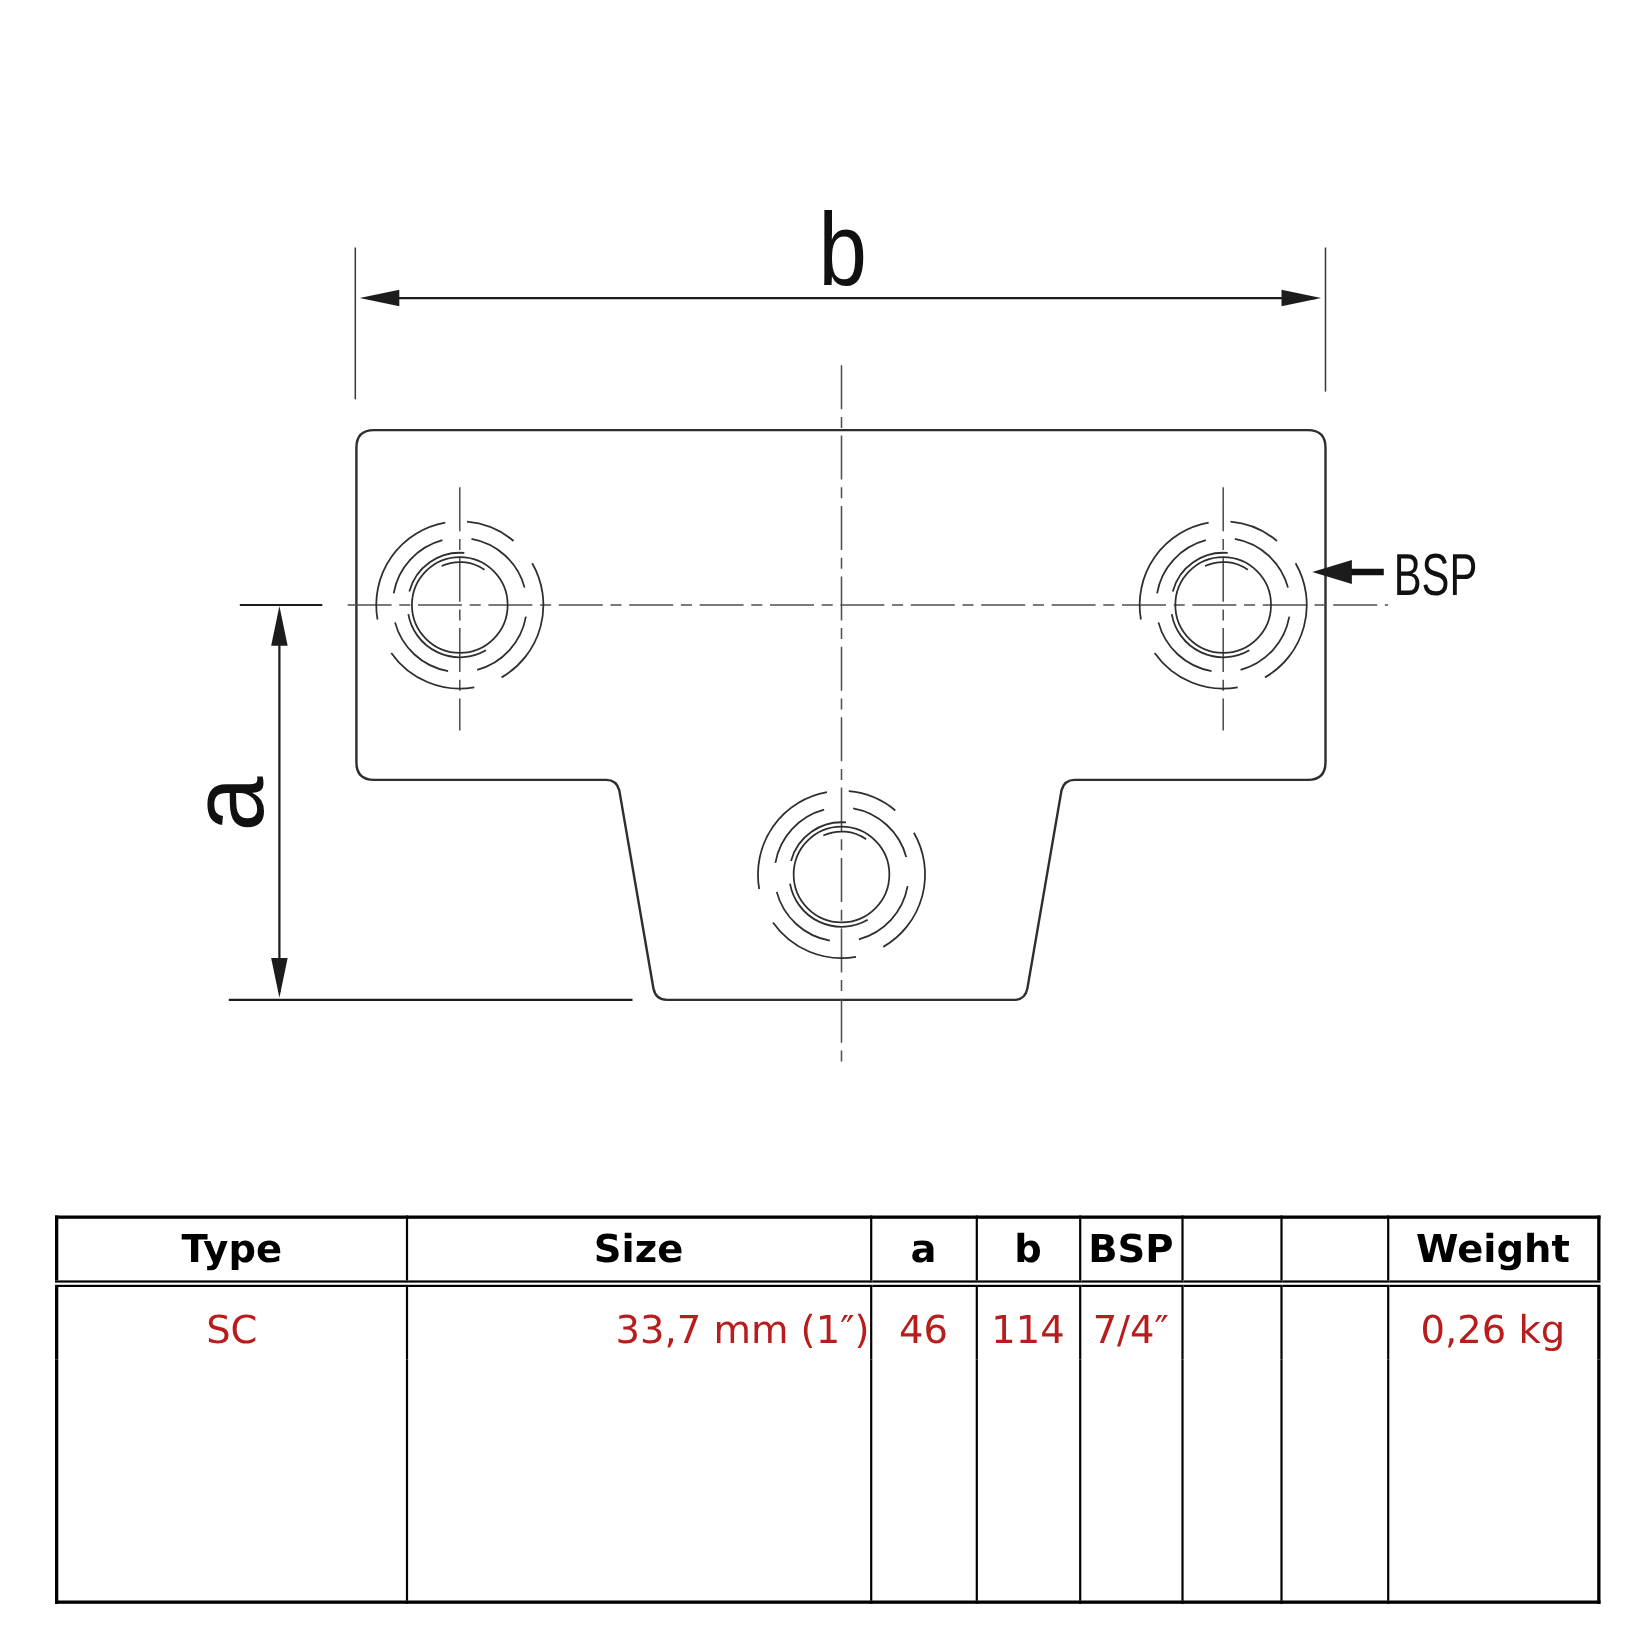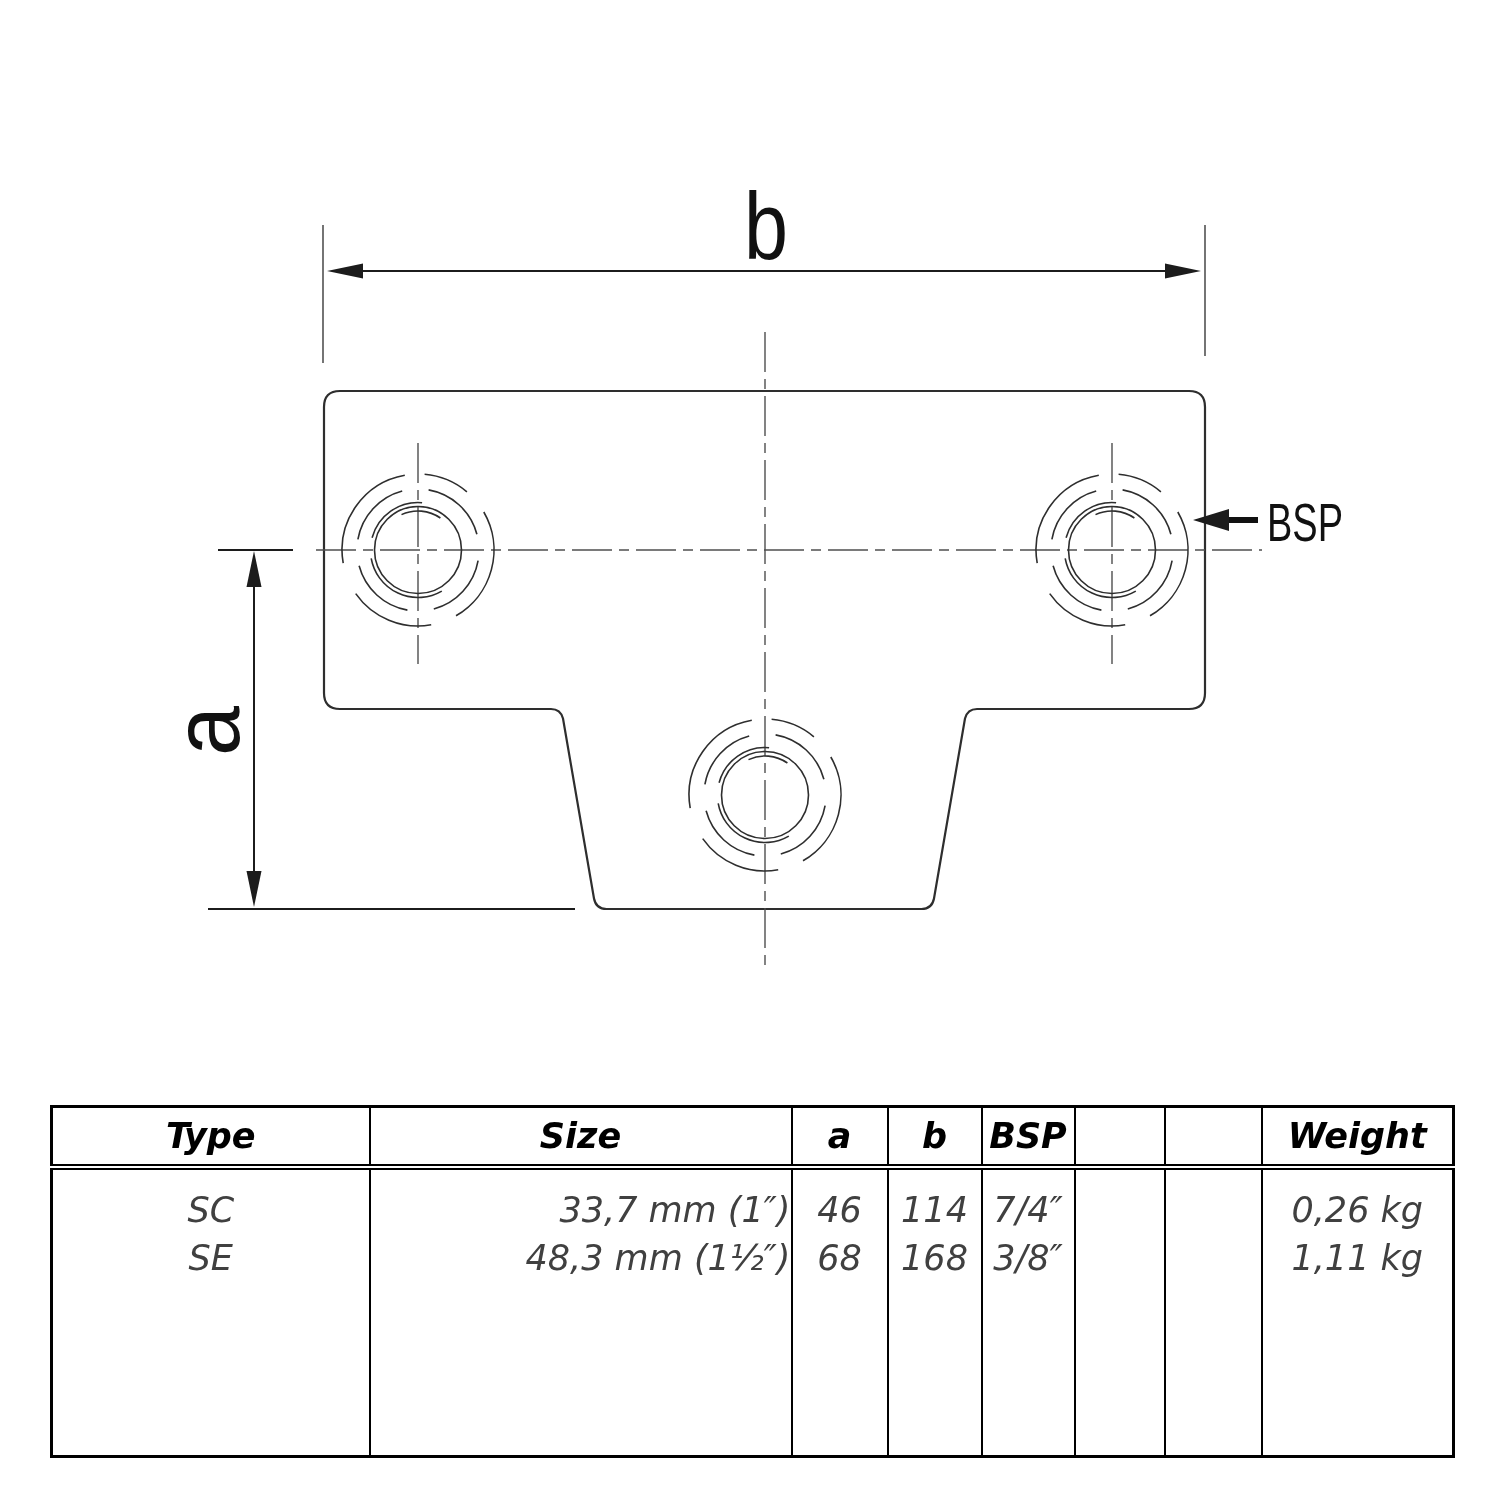--- a/index.html
+++ b/index.html
@@ -21,34 +21,33 @@
   .extline{stroke:#3a3a3a;stroke-width:1.4;fill:none;}
   .ah{fill:#1c1c1c;stroke:none;}
 
   table.spec{
     position:absolute;left:50px;top:1105px;
     width:1402px;height:353px;
     border-collapse:collapse;table-layout:fixed;
     border:3px solid #000;
     background:#fff;
     font-family:"DejaVu Sans",sans-serif;
-    font-style:italic;
   }
   table.spec th,table.spec td{
     border-left:2px solid #000;border-right:2px solid #000;
     padding:0;overflow:hidden;white-space:nowrap;
   }
   table.spec thead th{
     border-bottom:6px double #000;
     height:56px;
     font-size:35px;font-weight:bold;color:#000;
     text-align:center;vertical-align:middle;
   }
   table.spec tbody td{
-    font-size:35px;color:#404040;
+    font-size:35px;color:#b91c1c;
     height:44px;line-height:1.05;
     text-align:center;vertical-align:middle;
   }
   table.spec tbody tr.first td{padding-top:14px;height:52px;}
   table.spec td.size-cell{text-align:right;padding-left:43px;}
   table.spec tr.filler td{height:auto;}
 </style>
 </head>
 <body>
 
@@ -142,30 +141,20 @@
       <tr class="first">
         <td>SC</td>
         <td class="size-cell">33,7 mm (1″)</td>
         <td>46</td>
         <td>114</td>
         <td>7/4″</td>
         <td></td>
         <td></td>
         <td>0,26 kg</td>
       </tr>
-      <tr>
-        <td>SE</td>
-        <td class="size-cell">48,3 mm (1½″)</td>
-        <td>68</td>
-        <td>168</td>
-        <td>3/8″</td>
-        <td></td>
-        <td></td>
-        <td>1,11 kg</td>
-      </tr>
       <tr class="filler">
         <td></td>
         <td></td>
         <td></td>
         <td></td>
         <td></td>
         <td></td>
         <td></td>
         <td></td>
       </tr>

